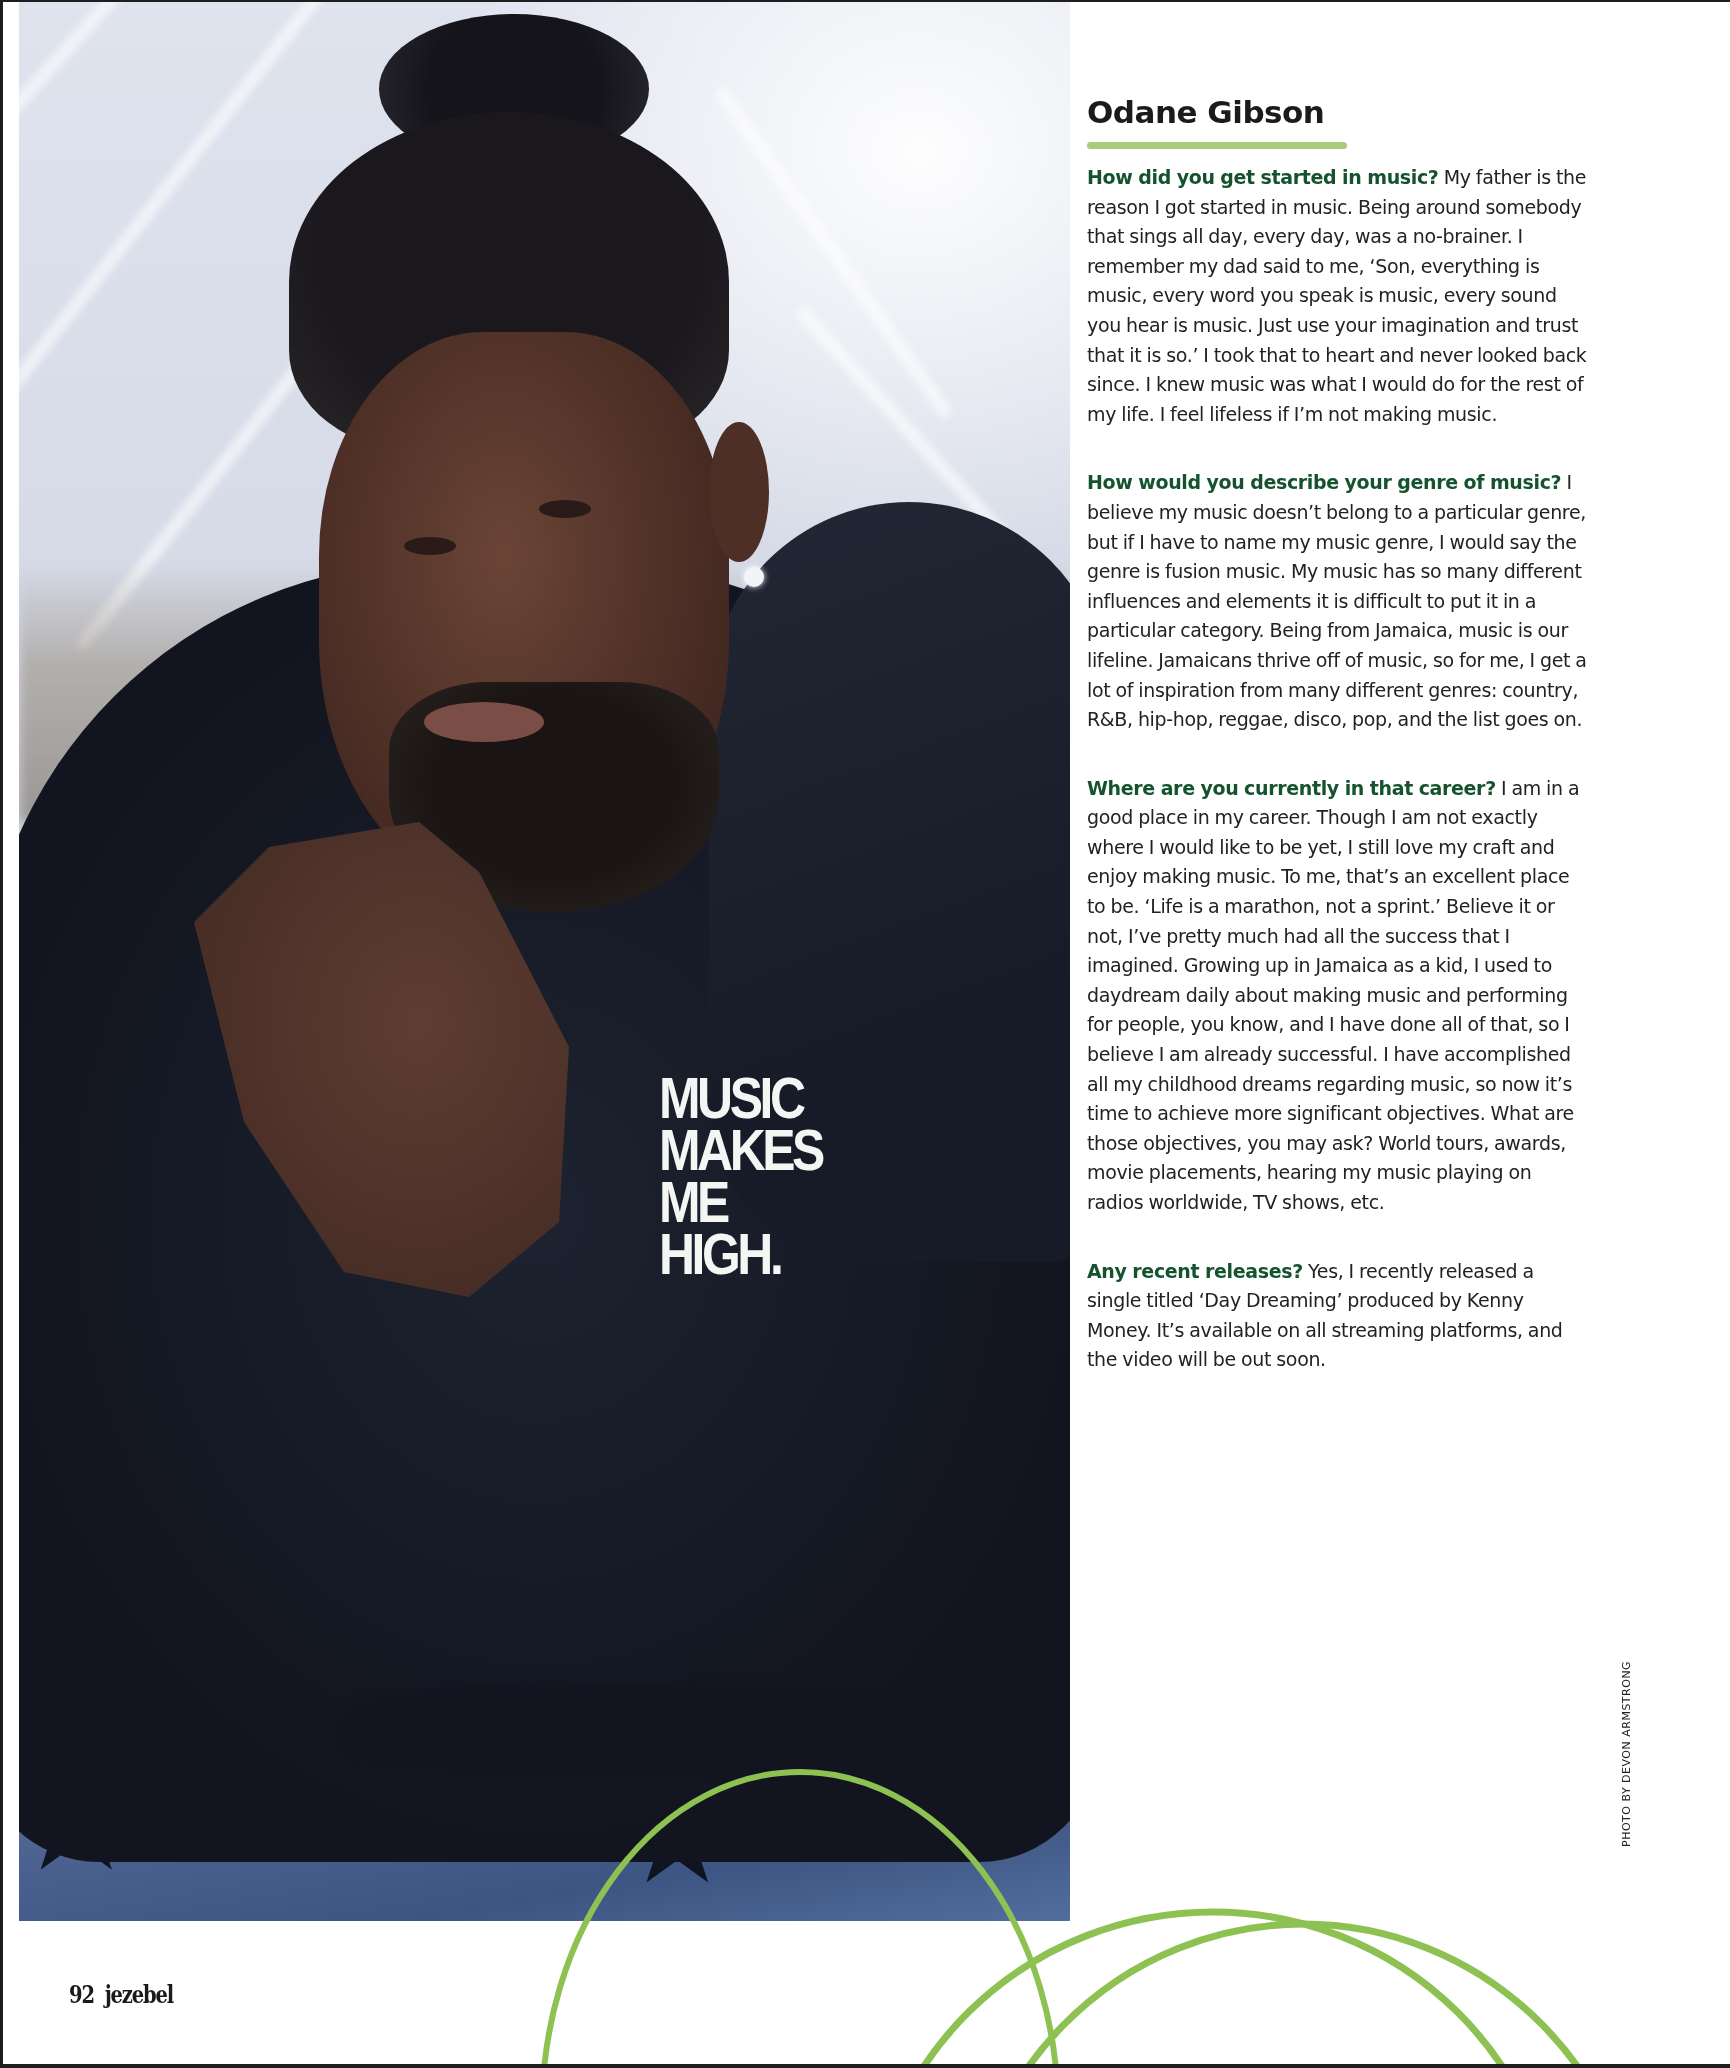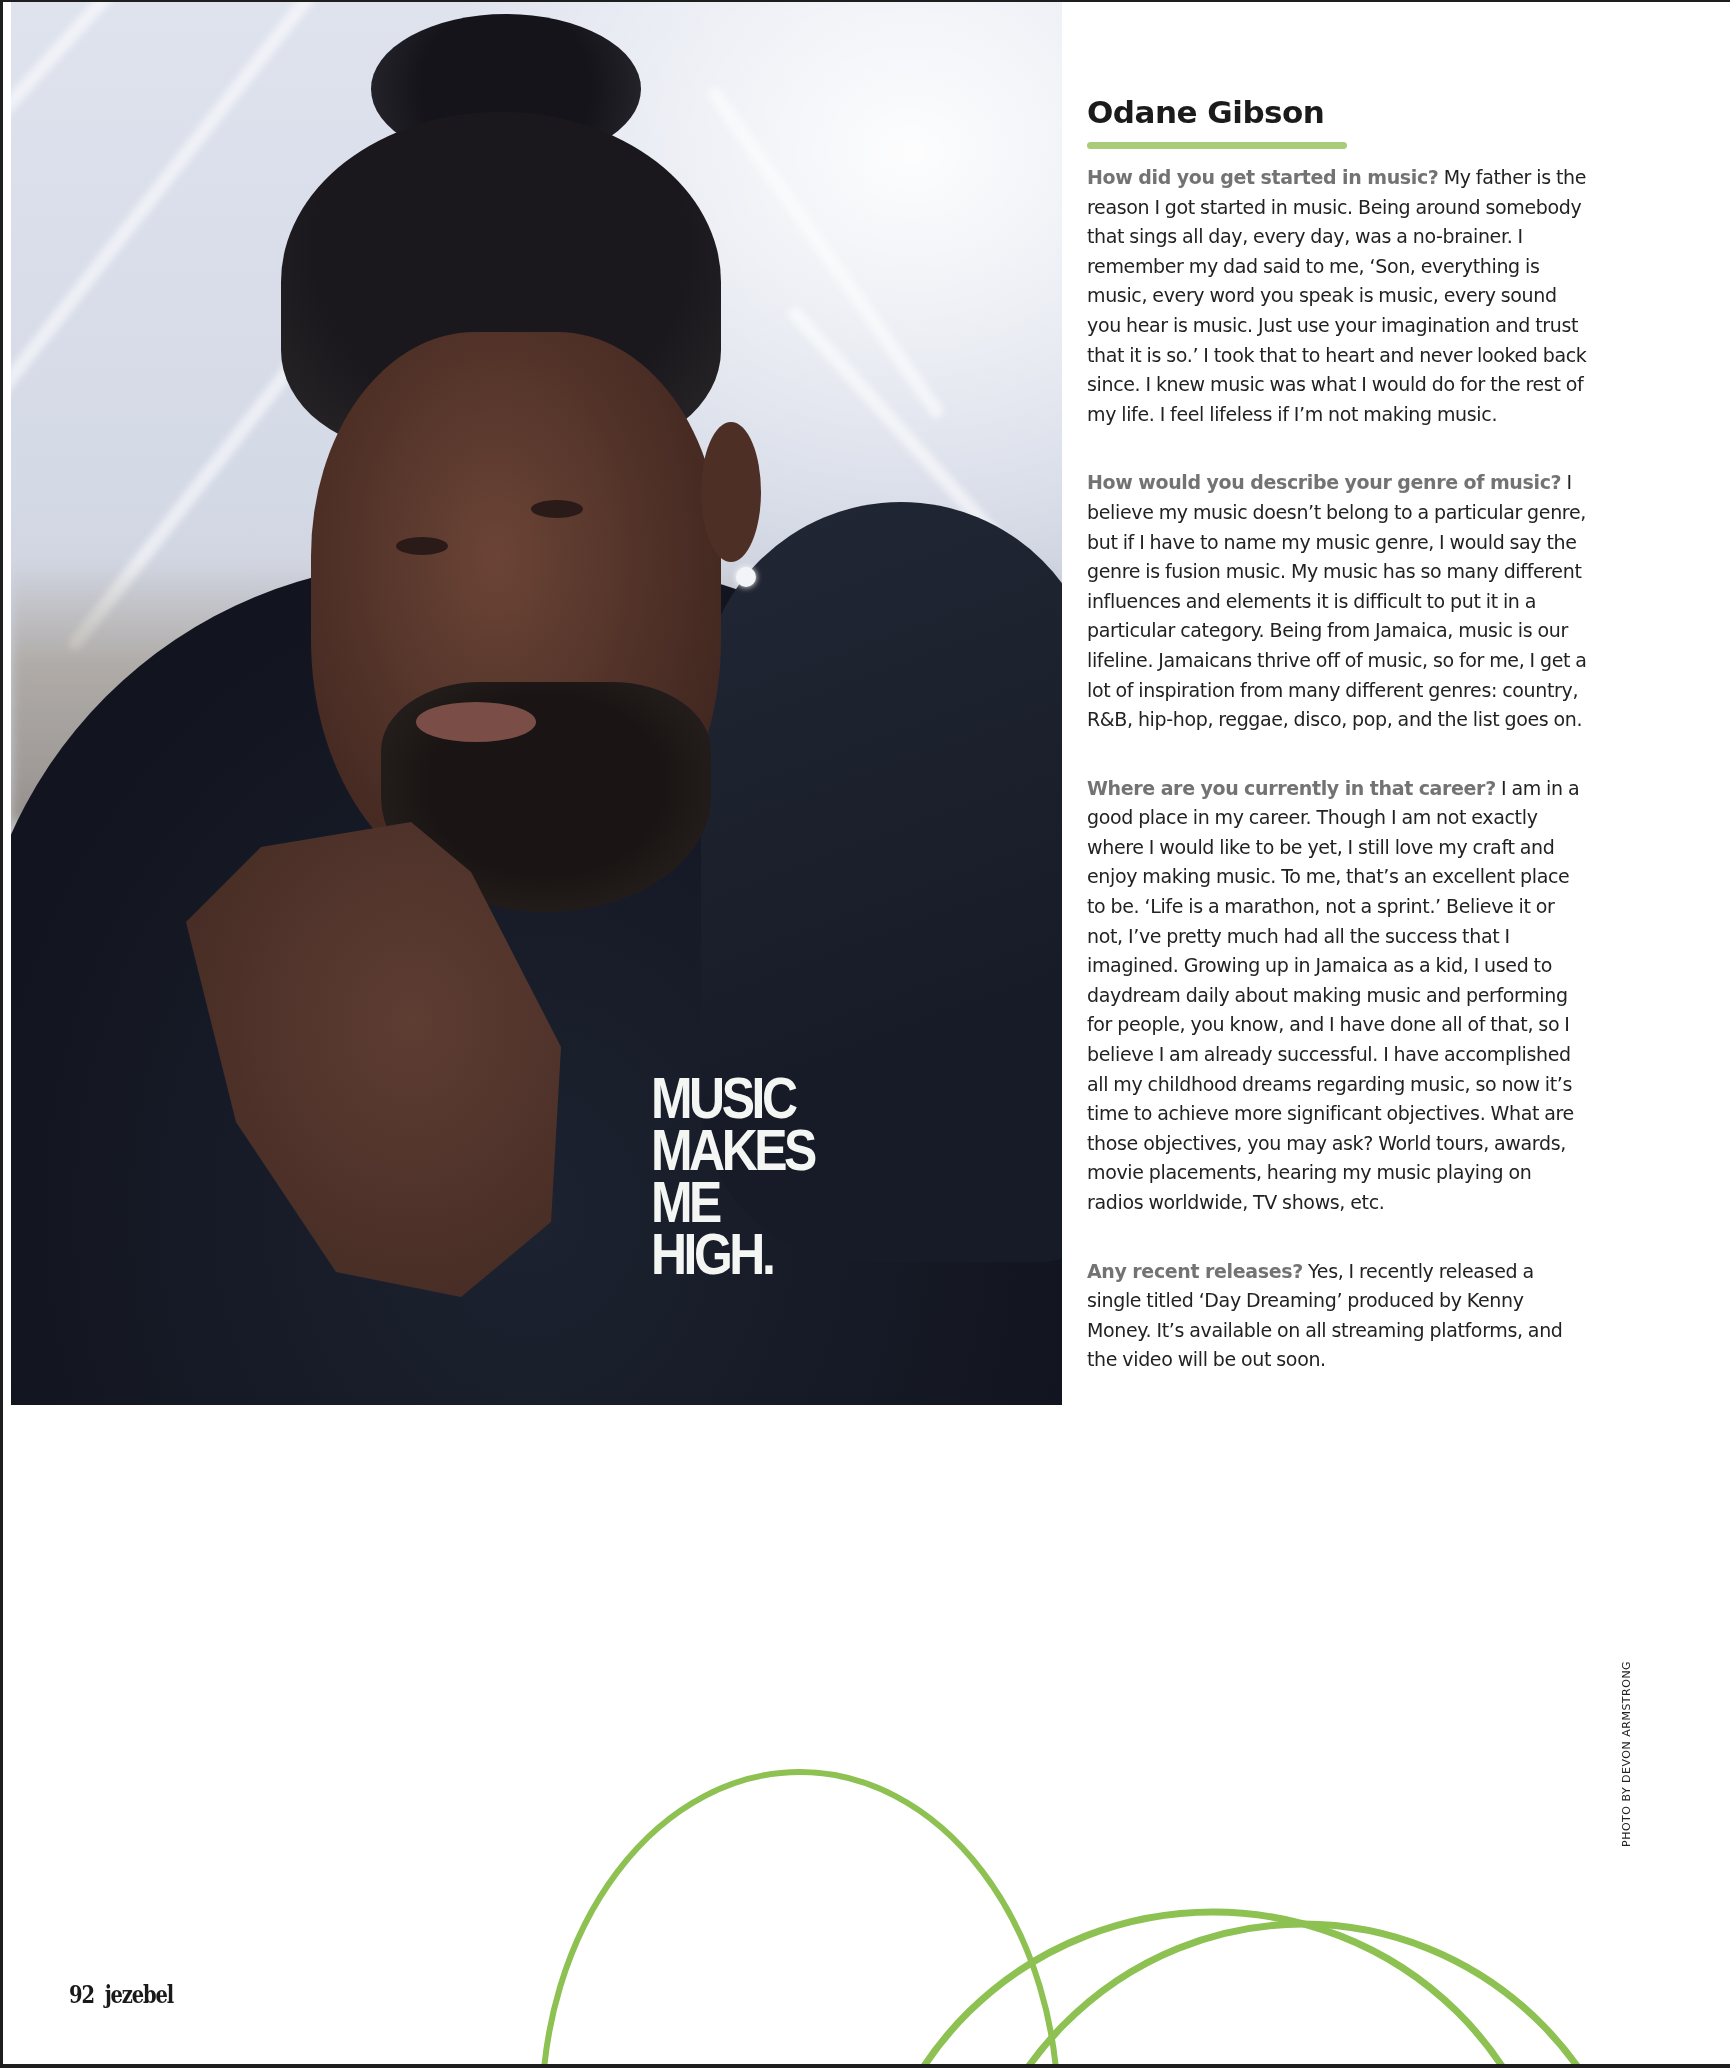--- a/index.html
+++ b/index.html
@@ -7,21 +7,21 @@
     width: 1730px; height: 2068px; position: relative; overflow: hidden;
     background: #1e1e1e;
     font-family: "Liberation Sans", "DejaVu Sans", sans-serif;
   }
   .page {
     position: absolute; left: 3px; top: 2px; width: 1727px; height: 2062px;
     background: #ffffff; overflow: hidden;
   }
   
   .photo {
-    position: absolute; left: 8px; top: 0; width: 1051px; height: 1403px;
+    position: absolute; left: 16px; top: 0; width: 1051px; height: 1919px;
     overflow: hidden;
     background:
       radial-gradient(ellipse 700px 600px at 900px 150px, rgba(255,255,255,0.95), rgba(255,255,255,0) 70%),
       linear-gradient(180deg, #dfe3ee 0%, #d4d9e6 35%, #c9ccd4 55%, #b7b4b2 62%, #9d9892 70%, #7d7670 80%, #5a5f72 90%, #4a5a7c 100%);
   }
   .fence-line { position: absolute; height: 14px; background: rgba(255,255,255,0.55); border-radius: 7px; filter: blur(3px); transform-origin: 0 50%; }
   .ground {
     position: absolute; left: 0; top: 560px; width: 1051px; height: 260px;
     background: linear-gradient(180deg, rgba(150,140,120,0) 0%, rgba(150,140,125,0.55) 40%, rgba(120,110,100,0.6) 100%);
     filter: blur(6px);
@@ -91,21 +91,21 @@
   .headline-rule {
     margin-top: 8px; width: 260px; height: 7px; border-radius: 4px; background: #a8cc78;
   }
   .qa {
     margin: 0; font-family: "DejaVu Sans", sans-serif;
     font-size: 19px; line-height: 29.6px; letter-spacing: -0.35px;
     color: #222; word-spacing: -0.5px;
   }
   .qa + .qa { margin-top: 39px; }
   .first-qa { margin-top: 14px; }
-  .qa .q { font-weight: 700; color: #737373; }
+  .qa .q { font-weight: 700; color: #14532d; }
   .qa .handle { font-style: italic; }
 
   .credit {
     position: absolute; left: 1617px; top: 1845px;
     transform: rotate(-90deg); transform-origin: 0 0;
     font-family: "DejaVu Sans", sans-serif; font-size: 11px; letter-spacing: 0.5px;
     color: #222; white-space: nowrap;
   }
   
   .folio {

